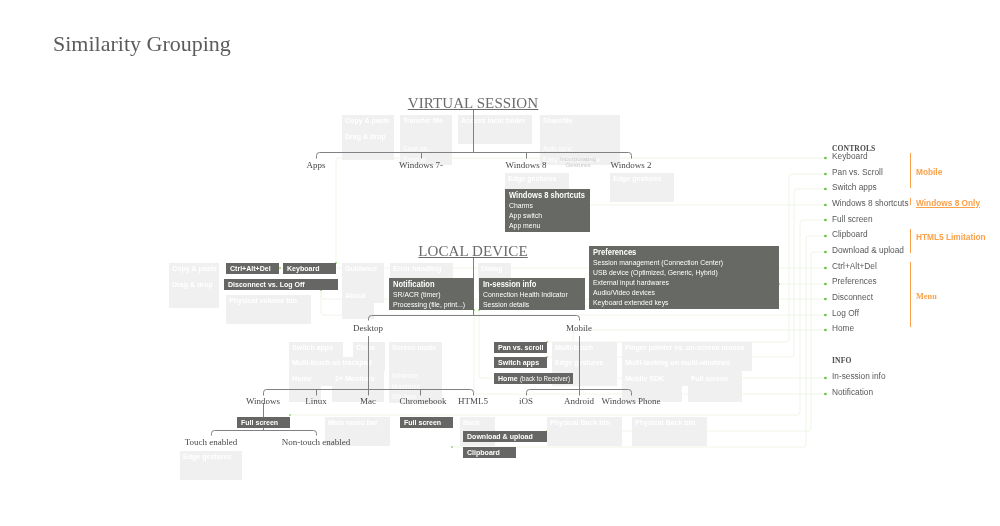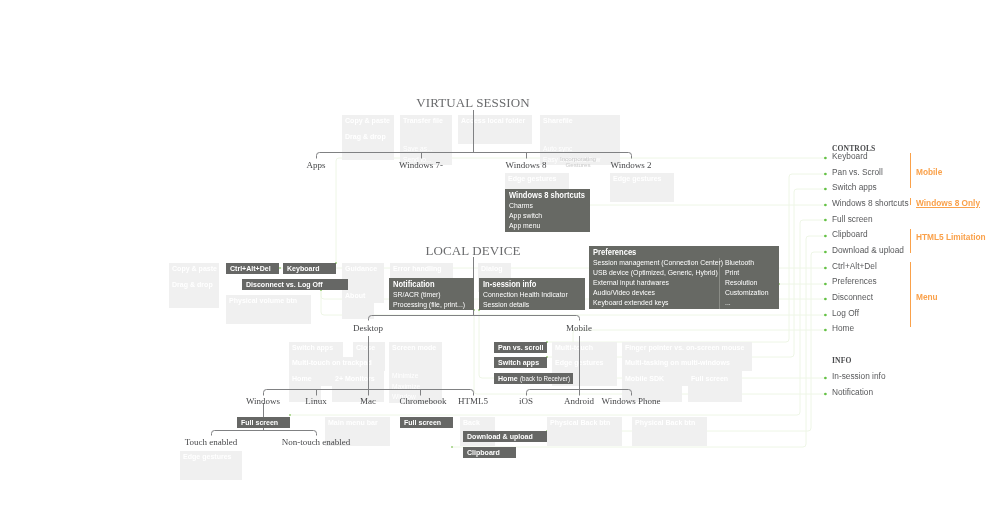--- a/index.html
+++ b/index.html
@@ -5,22 +5,22 @@
   html,body{margin:0;padding:0;}
   body{width:1000px;height:526px;background:#ffffff;overflow:hidden;
        font-family:"Liberation Sans",sans-serif;
        -webkit-font-smoothing:antialiased;}
   #stage{position:absolute;left:0;top:0;width:1000px;height:526px;}
   .abs{position:absolute;white-space:nowrap;}
 
   #title{z-index:5;left:53px;top:31px;font-family:"Liberation Serif",serif;font-size:22px;color:#5b5c5e;}
 
   .seclabel{position:absolute;white-space:nowrap;font-family:"Liberation Serif",serif;
-            font-size:13px;color:#6a6b6d;letter-spacing:0.1px;
-            transform:translateX(-50%);}
+            font-size:15px;color:#6a6b6d;letter-spacing:0.1px;
+            transform:translateX(-50%);text-decoration:underline;}
   .node{position:absolute;white-space:nowrap;font-family:"Liberation Serif",serif;
         font-size:9px;color:#48494b;transform:translateX(-50%);}
 
   
   .nx{display:inline-block;transform:scaleX(var(--sx,0.88));transform-origin:0 50%;}
 
   .ghostbox{position:absolute;background:#f0f0f0;box-sizing:border-box;padding:0 3px;white-space:nowrap;}
   .ghostbox .g1{color:#fff;font-size:8px;font-weight:bold;line-height:11px;height:29px;}
   .ghostbox .g2{color:#fff;font-size:7.6px;font-weight:normal;line-height:10.6px;height:10.6px;}
 
@@ -222,47 +222,40 @@
       </div>
       <div class="card" style="left: 505px; top: 189px; width: 85px;">
         <div class="hd"><span class="nx">Windows 8 shortcuts</span></div>
         <div class="it"><span class="nx">Charms</span></div>
         <div class="it"><span class="nx">App switch</span></div>
         <div class="it"><span class="nx">App menu</span></div>
       </div>
       <div class="seclabel" style="left: 473px; top: 243px; transform: translateX(-50%);">LOCAL DEVICE</div>
       <div class="dark" style="left: 226px; top: 263px; width: 53px;"><span class="nx">Ctrl+Alt+Del</span></div>
       <div class="dark" style="left: 283px; top: 263px; width: 53px;"><span class="nx">Keyboard</span></div>
-      <div class="dark" style="left: 242px; top: 279px; width: 106px; text-decoration: underline;"><span class="nx">Disconnect vs. Log Off</span></div>
+      <div class="dark" style="left: 224px; top: 279px; width: 114px; text-decoration: underline;"><span class="nx">Disconnect vs. Log Off</span></div>
       <div class="card" style="left: 389px; top: 278px; width: 85px;">
         <div class="hd"><span class="nx">Notification</span></div>
         <div class="it"><span class="nx">SR/ACR (timer)</span></div>
         <div class="it"><span class="nx">Processing (file, print...)</span></div>
       </div>
       <div class="card" style="left: 479px; top: 278px; width: 106px;">
         <div class="hd"><span class="nx">In-session info</span></div>
         <div class="it"><span class="nx">Connection Health Indicator</span></div>
         <div class="it"><span class="nx">Session details</span></div>
       </div>
       <div class="card" style="left: 589px; top: 246px; width: 190px;">
         <div class="hd"><span class="nx">Preferences</span></div>
         <div style="display: flex;">
           <div style="width: 126px;">
             <div class="it"><span class="nx">Session management (Connection Center)</span></div>
             <div class="it"><span class="nx">USB device (Optimized, Generic, Hybrid)</span></div>
             <div class="it"><span class="nx">External input hardwares</span></div>
             <div class="it"><span class="nx">Audio/Video devices</span></div>
             <div class="it"><span class="nx">Keyboard extended keys</span></div>
-          </div>
-          <div style="padding-left: 5px; border-left: 1px solid rgb(138, 140, 134);">
-            <div class="it"><span class="nx">Bluetooth</span></div>
-            <div class="it"><span class="nx">Print</span></div>
-            <div class="it"><span class="nx">Resolution</span></div>
-            <div class="it"><span class="nx">Customization</span></div>
-            <div class="it"><span class="nx">...</span></div>
           </div>
         </div>
       </div>
       <div class="node" style="left: 368px; top: 323px; transform: translateX(-50%);">Desktop</div>
       <div class="node" style="left: 579px; top: 323px; transform: translateX(-50%);">Mobile</div>
       <div class="dark" style="left: 494px; top: 342px; width: 53px;"><span class="nx">Pan vs. scroll</span></div>
       <div class="dark" style="left: 494px; top: 357px; width: 53px;"><span class="nx">Switch apps</span></div>
       <div class="dark" style="left: 494px; top: 373px; width: 79px;"><span class="nx">Home</span><span class="sub nx"> (back to Receiver)</span></div>
       <div class="node" style="left: 263px; top: 396px; transform: translateX(-50%);">Windows</div>
       <div class="node" style="left: 316px; top: 396px; transform: translateX(-50%);">Linux</div>
@@ -294,16 +287,17 @@
       <div class="legtitle" style="left: 832px; top: 356px;">INFO</div>
       <div class="legitem" style="left: 832px; top: 371.2px;">In-session info</div>
       <div class="legitem" style="left: 832px; top: 386.84px;">Notification</div>
       <div style="position: absolute; left: 910px; top: 153px; width: 1.3px; height: 35px; background: rgb(250, 161, 74);"></div>
       <div class="leggroup" style="left: 916px; top: 166.5px; color: rgb(250, 161, 74);">Mobile</div>
       <div style="position: absolute; left: 910px; top: 198px; width: 1.3px; height: 7px; background: rgb(250, 161, 74);"></div>
       <div class="leggroup" style="left: 916px; top: 197.5px; color: rgb(250, 161, 74); text-decoration: underline;">Windows 8 Only</div>
       <div style="position: absolute; left: 910px; top: 229px; width: 1.3px; height: 24px; background: rgb(250, 161, 74);"></div>
       <div class="leggroup" style="left: 916px; top: 232px; color: rgb(250, 161, 74);">HTML5 Limitation</div>
       <div style="position: absolute; left: 910px; top: 262px; width: 1.3px; height: 65px; background: rgb(250, 161, 74);"></div>
-      <div class="leggroup" style="left: 916px; top: 291.5px; color: rgb(250, 161, 74);">Menu</div>
+      <div class="leggroup" style="left: 916px; top: 291.5px; color: rgb(250, 161, 74); font-family: Liberation Serif, serif;">Menu</div>
     </div>
+  <div class="abs" id="title">Similarity Grouping</div>
 
 </div>
 
 </body></html>

